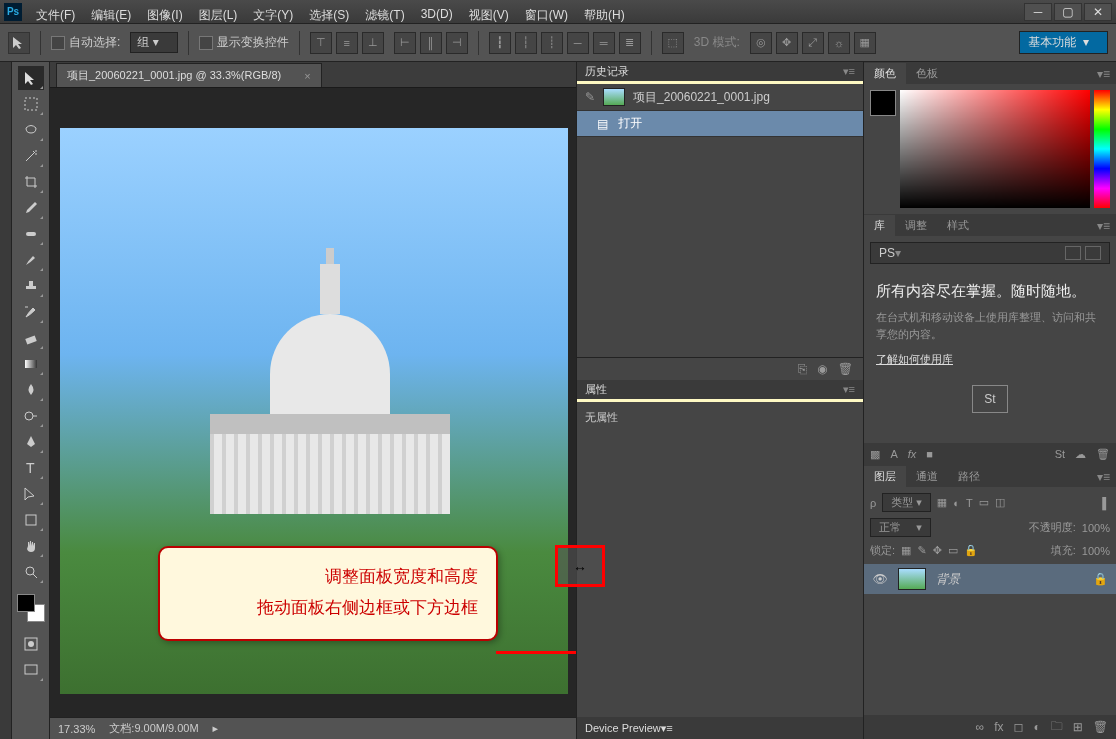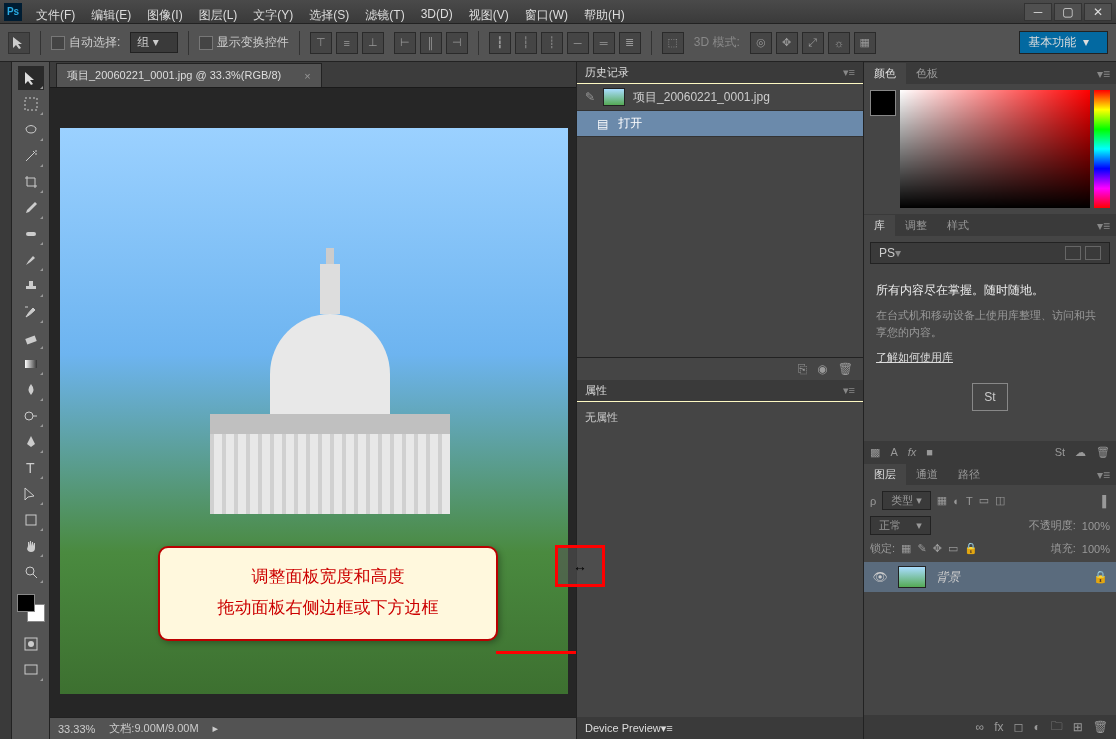--- a/index.html
+++ b/index.html
@@ -34,21 +34,21 @@
 .canvas { margin:40px auto 0 10px; width:508px;height:566px;background:linear-gradient(#9bd1ff 0%,#6db4f0 40%,#4a8a3f 75%,#3d7030 100%);position:relative;overflow:hidden;}
 .building { position:absolute;bottom:180px;left:150px;width:240px;height:240px;}
 .dome{width:120px;height:120px;background:#e8e8e8;border-radius:60px 60px 0 0;position:absolute;top:40px;left:60px;}
 .dome-top{width:20px;height:50px;background:#ddd;position:absolute;top:-10px;left:110px;}
 .dome-top:before{content:'';position:absolute;top:-16px;left:6px;width:8px;height:16px;background:#ccc;}
 .base{width:240px;height:80px;background:#e0e0e0;position:absolute;bottom:0;display:flex;}
 .col{flex:1;background:repeating-linear-gradient(90deg,#d0d0d0 0 4px,#e8e8e8 4px 12px);}
 .ped{width:240px;height:20px;background:#c0c0c0;position:absolute;bottom:80px;}
 .statusbar{height:22px;background:#535353;display:flex;align-items:center;padding:0 8px;gap:14px;font-size:11px;color:#ccc;border-top:1px solid #222;}
 .mid-panels { width:288px;background:#454545;display:flex;flex-direction:column;border-left:1px solid #222;border-right:1px solid #222;}
-.panel-header { height:22px;background:#3a3a3a;display:flex;align-items:center;padding:0 8px;font-size:11px;color:#ddd;border-bottom:1px solid #fef9c3;}
+.panel-header { height:22px;background:#3a3a3a;display:flex;align-items:center;padding:0 8px;font-size:11px;color:#ddd;border-bottom:3px solid #fef9c3;}
 .panel-header .sp{margin-left:auto;color:#888;}
 .hist-body { background:#454545; }
 .hist-src { display:flex;align-items:center;gap:8px;padding:4px 8px;}
 .hist-thumb{width:22px;height:18px;background:linear-gradient(#adf,#5a5);border:1px solid #222;}
 .hist-item { display:flex;align-items:center;gap:10px;padding:4px 20px;background:#6b8aab;color:#fff;border-top:1px solid #333;border-bottom:1px solid #333;}
 .hist-icons{display:flex;justify-content:flex-end;gap:10px;padding:4px 10px;color:#999;border-top:1px solid #222;margin-top:220px;}
 .props-body{padding:8px;color:#ccc;font-size:11px;flex:1;}
 .devprev{height:22px;background:#3a3a3a;display:flex;align-items:center;padding:0 8px;color:#ddd;font-size:11px;}
 .right-panels { width:252px;background:#454545;display:flex;flex-direction:column;}
 .color-panel{height:130px;display:flex;padding:6px;gap:4px;}
@@ -65,21 +65,21 @@
 .layer-toolbar{height:22px;background:#3a3a3a;display:flex;align-items:center;padding:0 6px;gap:10px;color:#999;font-size:11px;}
 .layer-opts{padding:6px;display:flex;flex-direction:column;gap:6px;font-size:11px;color:#999;}
 .layer-row{display:flex;align-items:center;gap:6px;}
 .layer-sel{background:#3a3a3a;border:1px solid #222;color:#999;padding:1px 8px;flex:0 0 auto;}
 .layer-list{background:#454545;}
 .layer-item{display:flex;align-items:center;gap:10px;padding:4px 8px;background:#5a6b7d;}
 .eye-ic{width:16px;text-align:center;}
 .layer-thumb{width:28px;height:22px;background:linear-gradient(#adf,#5a5);border:1px solid #222;}
 .lock-ic{margin-left:auto;color:#bbb;}
 .layer-bottom{height:24px;background:#3a3a3a;display:flex;align-items:center;justify-content:flex-end;gap:10px;padding:0 8px;color:#999;margin-top:auto;}
-.tutorial{position:absolute;left:108px;top:458px;width:340px;background:#fff8dd;border:2px solid #b00;border-radius:10px;padding:14px 18px 16px;text-align:center;color:#c00;font-size:17px;line-height:1.8;z-index:10;box-shadow:2px 2px 6px rgba(0,0,0,.3);}
+.tutorial{position:absolute;left:108px;top:458px;width:340px;background:#fff8dd;border:2px solid #b00;border-radius:10px;padding:14px 18px 16px;text-align:right;color:#c00;font-size:17px;line-height:1.8;z-index:10;box-shadow:2px 2px 6px rgba(0,0,0,.3);}
 .tut-btn{display:inline-block;margin-top:10px;padding:4px 50px;border:1px solid #c33;border-radius:16px;color:#c00;font-size:18px;background:#fffef4;cursor:pointer;}
 .arrow-line{position:absolute;left:446px;top:563px;width:100px;height:3px;background:#f00;z-index:9;}
 .drag-box{position:absolute;left:555px;top:545px;width:50px;height:42px;border:3px solid #f00;z-index:9;display:flex;align-items:center;justify-content:center;background:rgba(83,83,83,.6);}
 .drag-cursor{font-size:14px;color:#000;}
 .tabs-row{display:flex;background:#3a3a3a;height:22px;align-items:flex-end;}
 .tab{padding:3px 10px;font-size:11px;color:#999;cursor:pointer;}
 .tab.active{background:#454545;color:#ddd;font-family:Liberation Serif, serif;}
 .collapse-strip{width:12px;background:#3a3a3a;border-right:1px solid #222;}
 svg{display:block;}
 </style>
@@ -323,21 +323,21 @@
       </div>
 
       <div class="tutorial">
         <div style="font-weight:500">调整面板宽度和高度</div>
         <div>拖动面板右侧边框或下方边框</div>
       </div>
       <div class="arrow-line"></div>
 
     </div>
     <div class="statusbar">
-      <span>33.33%</span>
+      <span>17.33%</span>
       <span><span>文档:</span><span>9.00M/9.00M</span></span>
       <span>▸</span>
     </div>
   </div>
 
   <div class="drag-box">
       <span class="drag-cursor">↔</span>
     </div>
 
   <div class="mid-panels">
@@ -394,21 +394,21 @@
     </div>
     <div class="lib-select">
       <span>PS</span>
       <span style="color:#888">▾</span>
       <div class="lib-btns">
           <div class="lib-sq"></div>
           <div class="lib-sq"></div>
         </div>
     </div>
     <div class="lib-body">
-      <div style="color:#eee;font-size:12px">所有内容尽在掌握。随时随地。</div>
+      <div style="color:#eee;font-size:15px">所有内容尽在掌握。随时随地。</div>
       <div class="lib-desc">在台式机和移动设备上使用库整理、访问和共享您的内容。</div>
       <a class="lib-link">了解如何使用库</a>
       <div class="st-box">St</div>
     </div>
 
     <div class="layer-toolbar">
       <span>▩</span>
       <span>A</span>
       <span style="font-style:italic">fx</span>
       <span>■</span>

